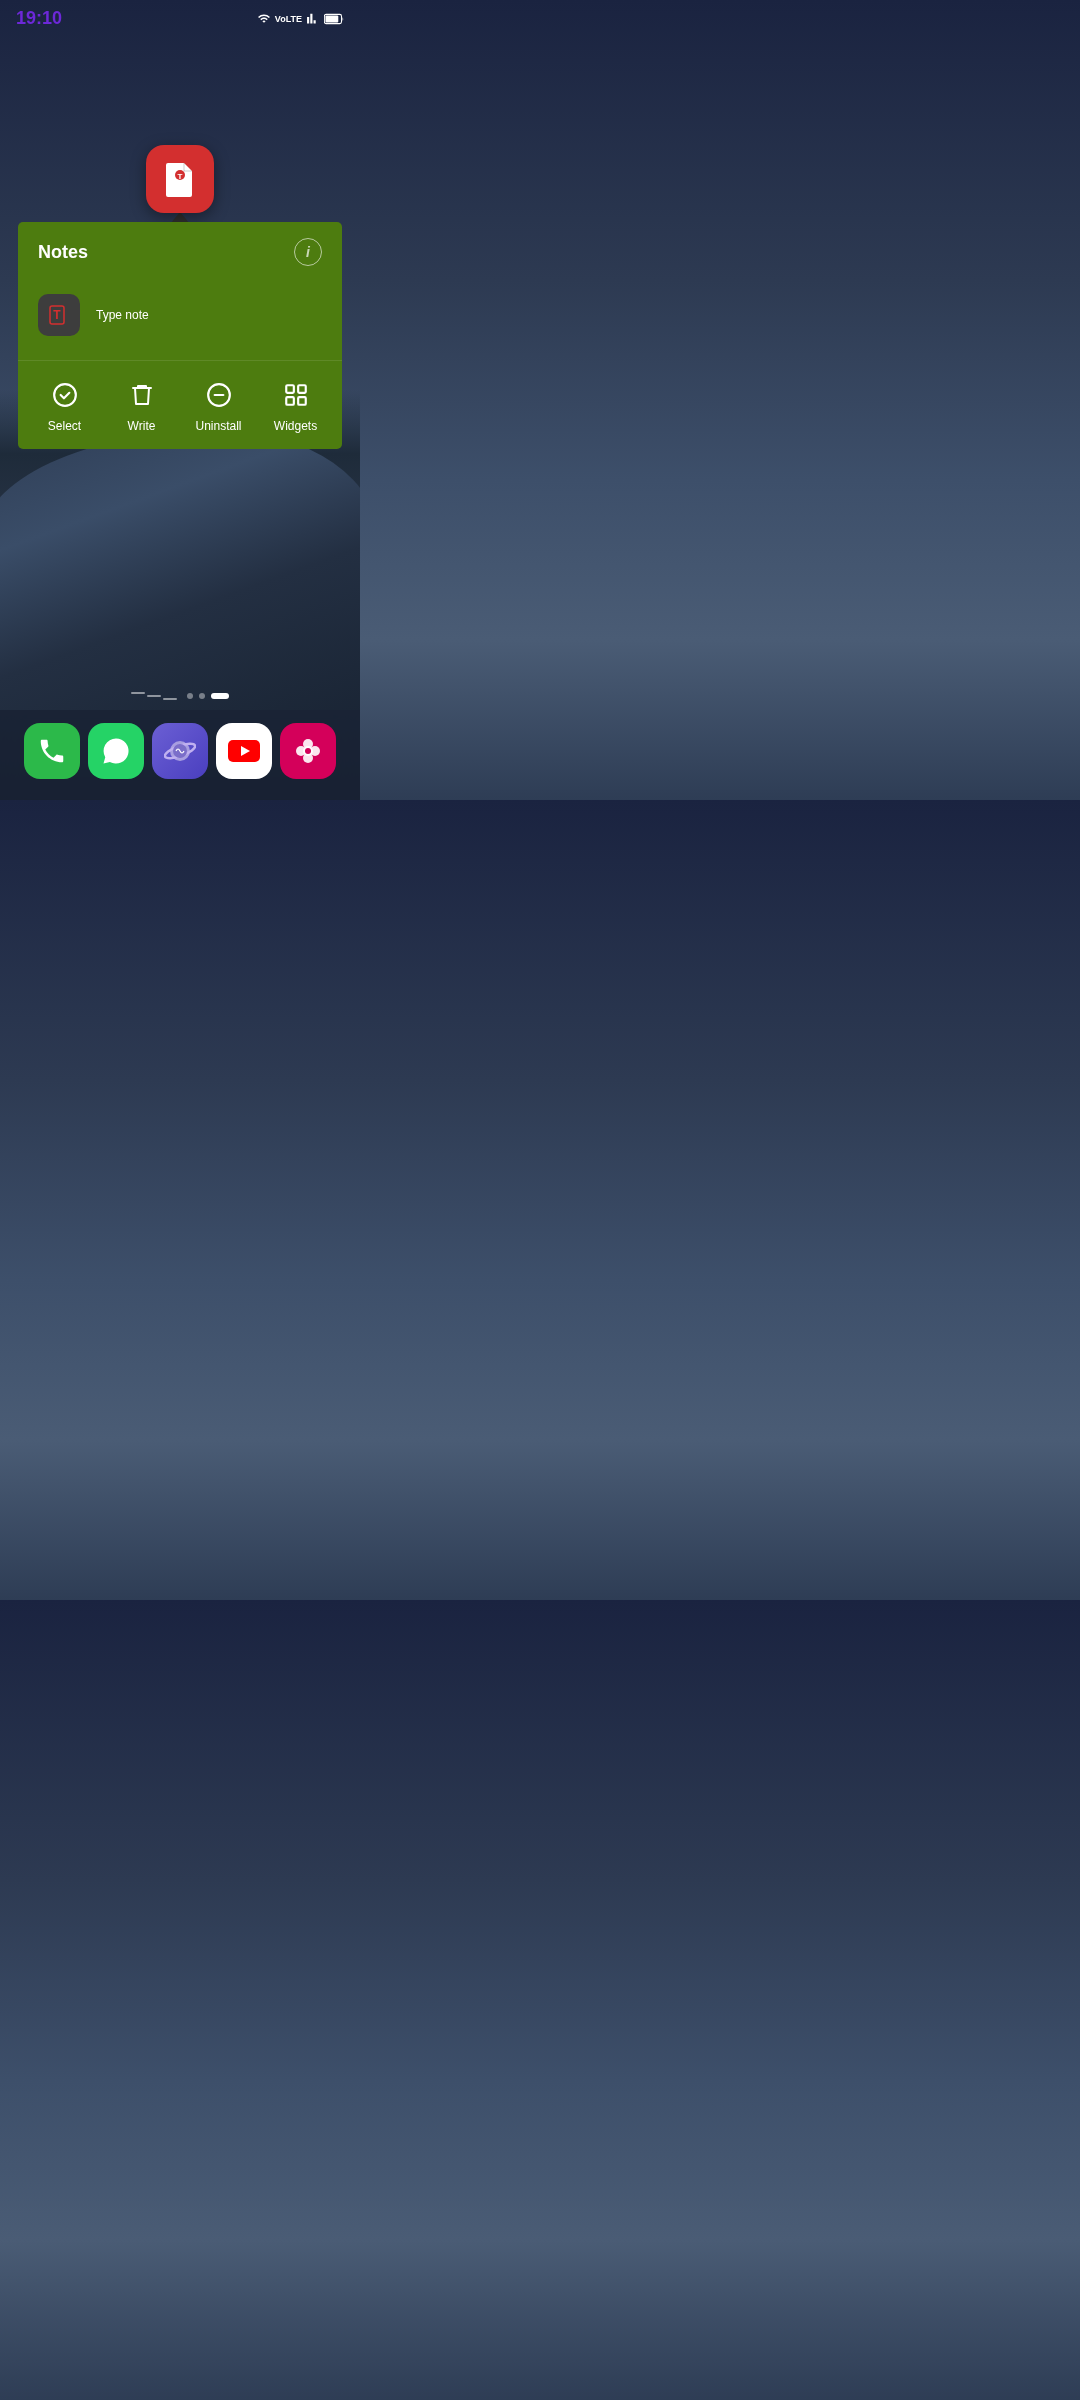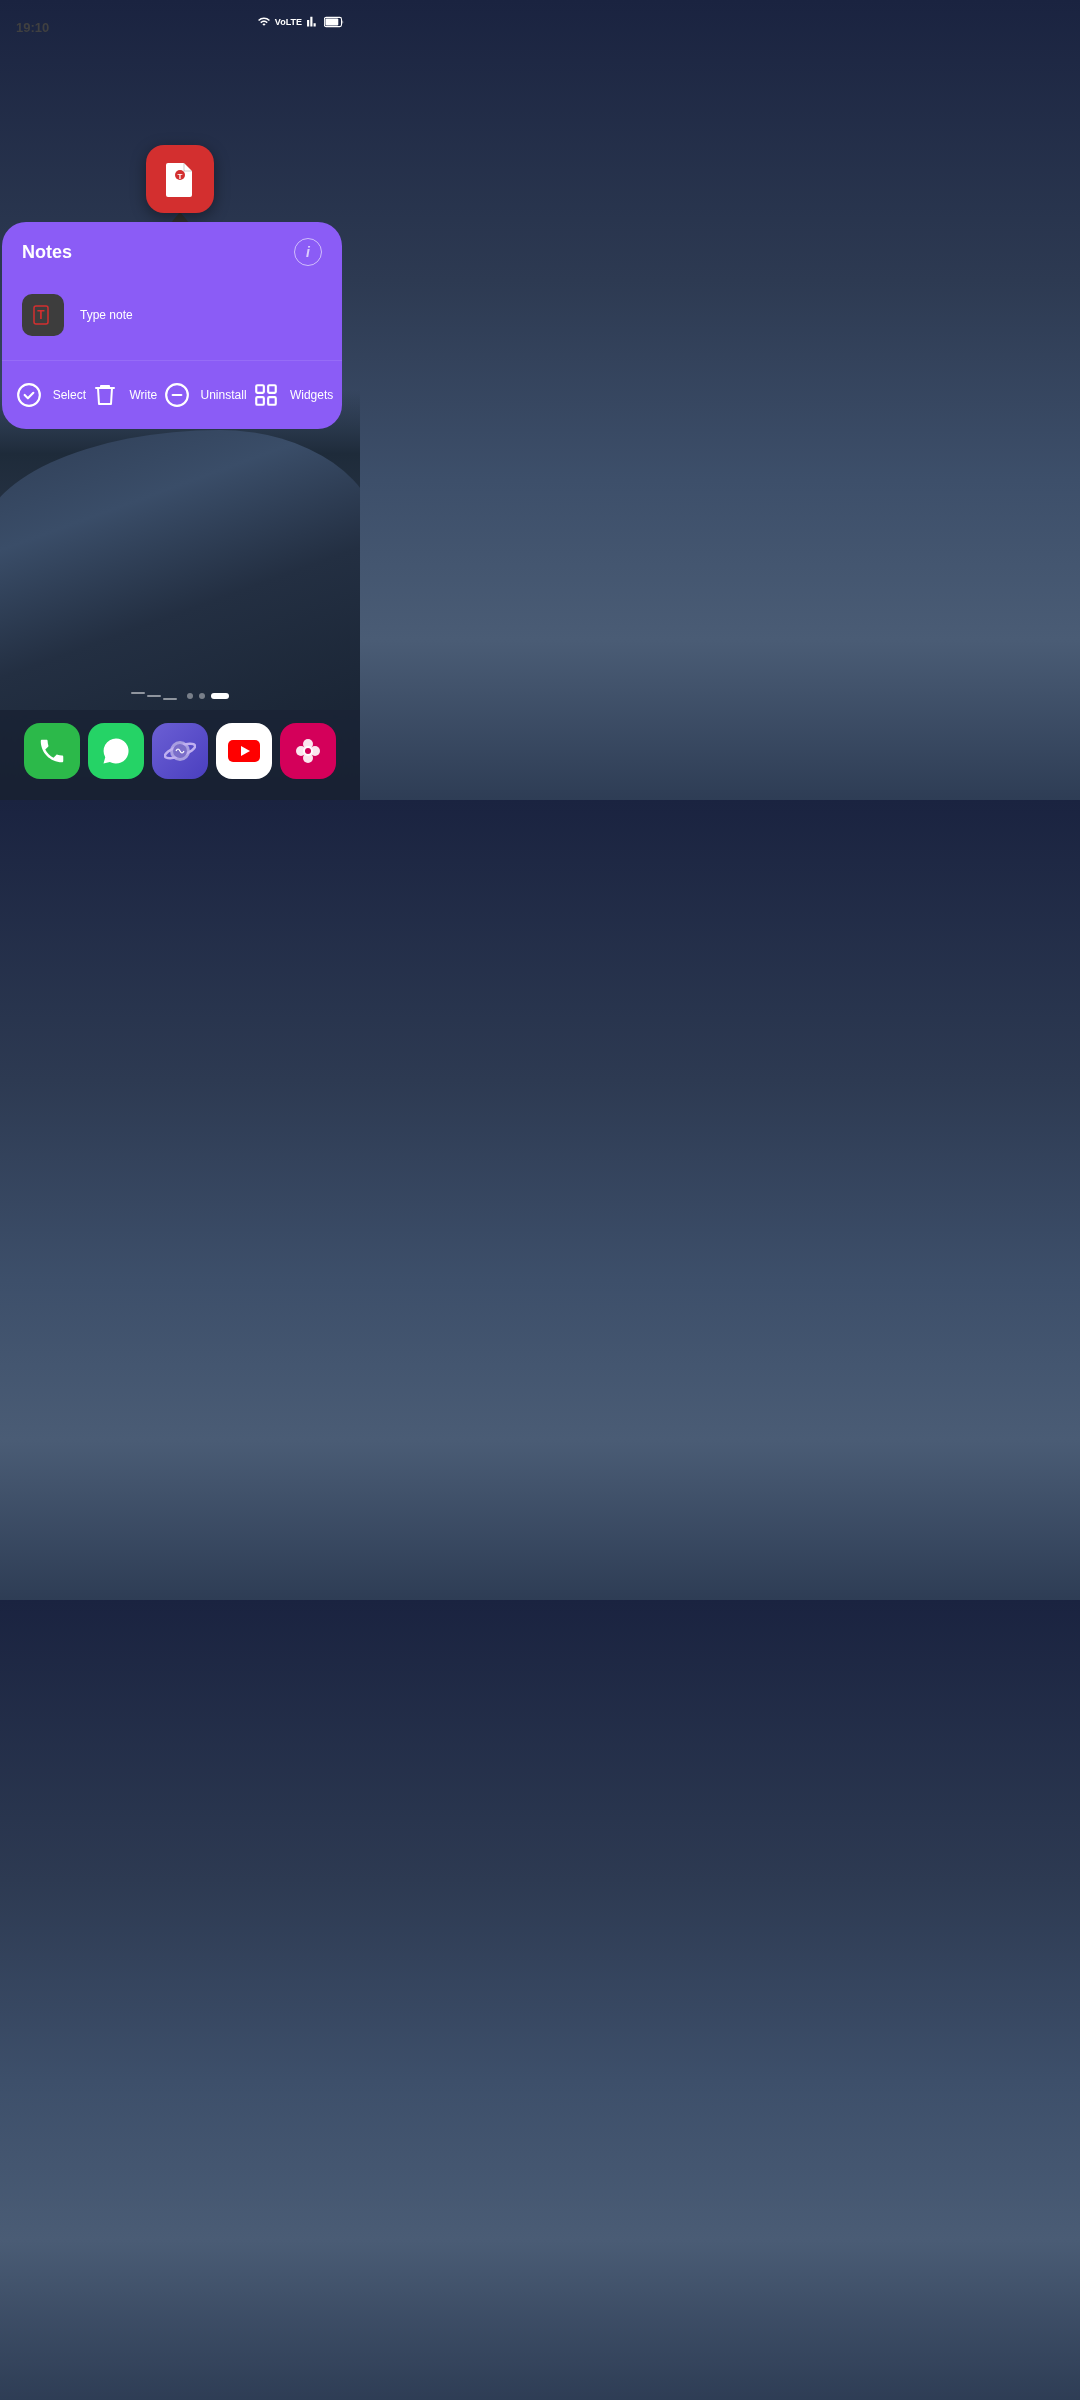--- a/index.html
+++ b/index.html
@@ -18,24 +18,23 @@
     .status-bar {
       display: flex;
       justify-content: space-between;
       align-items: center;
       padding: 8px 16px 4px;
       position: absolute;
       top: 0; left: 0; right: 0;
       z-index: 100;
     }
     .status-time {
-      color: #404040;
-      font-size: 13px;
+      color: #6d28d9;
+      font-size: 18px;
       font-weight: 600;
-      margin-top: 12px;
     }
     .status-icons {
       display: flex;
       align-items: center;
       gap: 4px;
       color: white;
       font-size: 10px;
     }
     .status-icons span {
       font-size: 11px;
@@ -103,24 +102,24 @@
       border-left: 10px solid transparent;
       border-right: 10px solid transparent;
       border-bottom: 12px solid #2e2e2e;
       z-index: 49;
     }
 
     
     .context-menu {
       position: absolute;
       top: 222px;
-      left: 2px;
+      left: 18px;
       right: 18px;
-      background: #8b5cf6;
-      border-radius: 24px;
+      background: #4d7c0f;
+      border-radius: 5px;
       z-index: 50;
       overflow: hidden;
     }
 
     .menu-header {
       display: flex;
       justify-content: space-between;
       align-items: center;
       padding: 16px 20px 12px;
     }
@@ -177,21 +176,21 @@
     }
 
     
     .menu-actions {
       display: flex;
       justify-content: space-around;
       padding: 12px 8px 16px;
     }
     .menu-action {
       display: flex;
-      flex-direction: row;
+      flex-direction: column;
       align-items: center;
       gap: 6px;
       cursor: pointer;
       min-width: 60px;
     }
     .menu-action-icon {
       width: 36px;
       height: 36px;
       display: flex;
       align-items: center;

